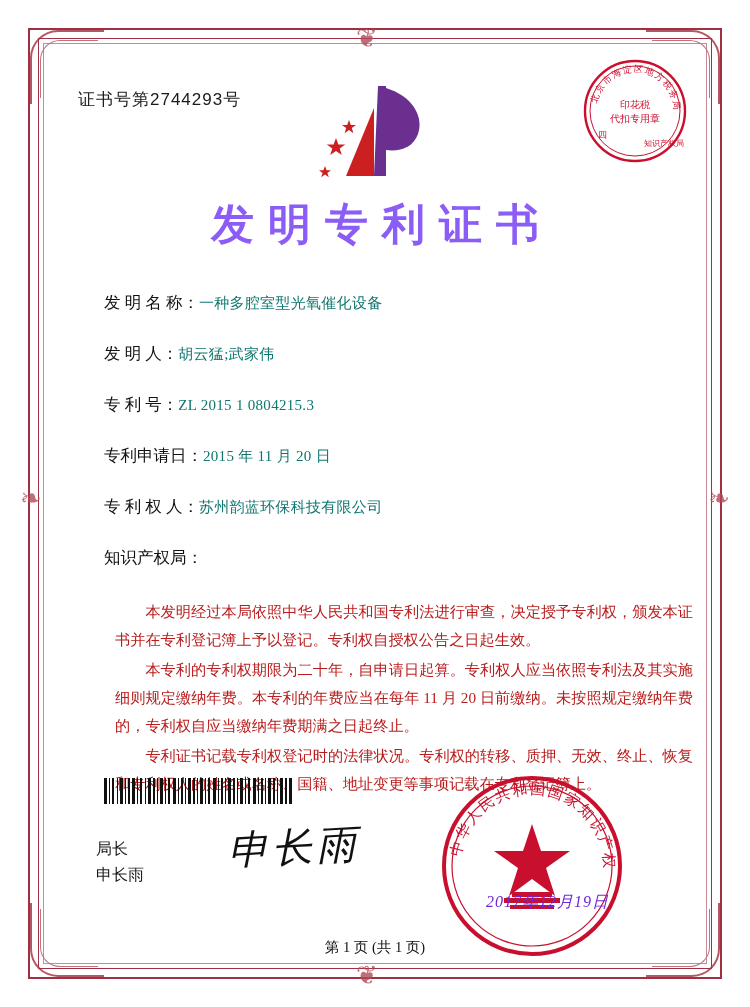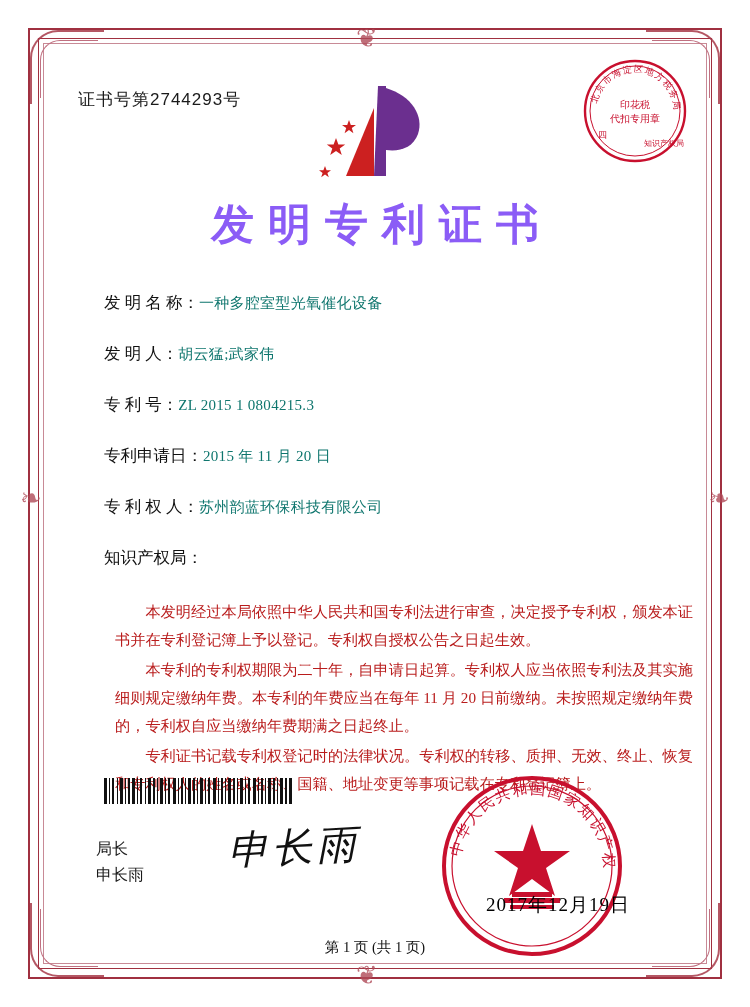--- a/index.html
+++ b/index.html
@@ -184,24 +184,25 @@
 
   
   .seal-bottom {
     position: absolute;
     left: 438px; top: 772px;
     width: 188px; height: 188px;
   }
   .seal-date {
     position: absolute;
     left: 486px; top: 892px;
-    font-size: 19px;
-    color: #000000;
+    font-size: 16px;
+    color: #6d28d9;
     letter-spacing: 1px;
     font-family: "Liberation Serif", serif;
+    font-style: italic;
   }
 
   .page-footer {
     position: absolute;
     left: 0; right: 0;
     top: 938px;
     text-align: center;
     font-size: 14.5px;
     color: #111;
   }

